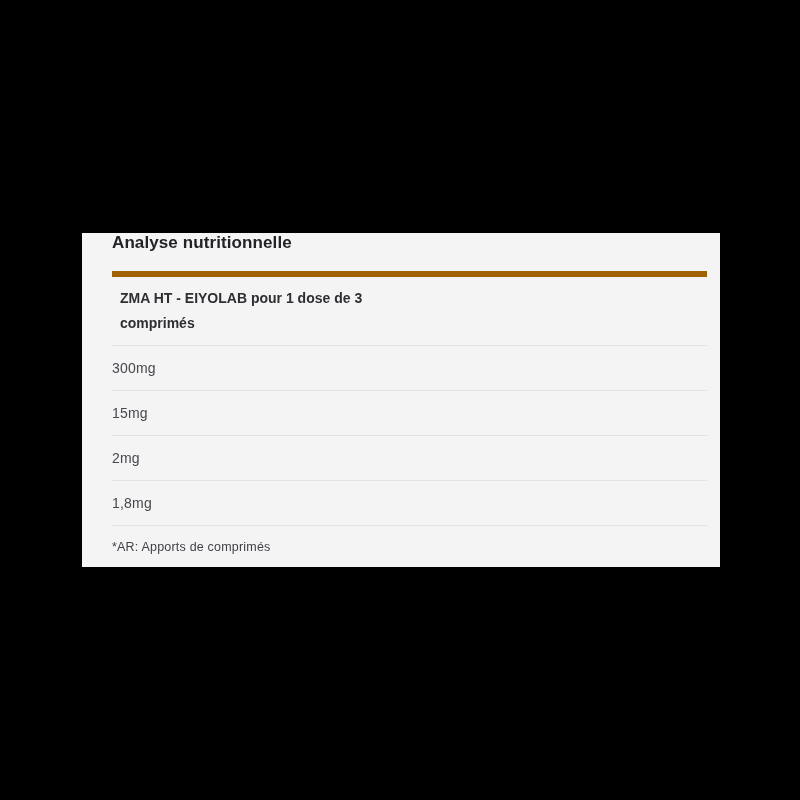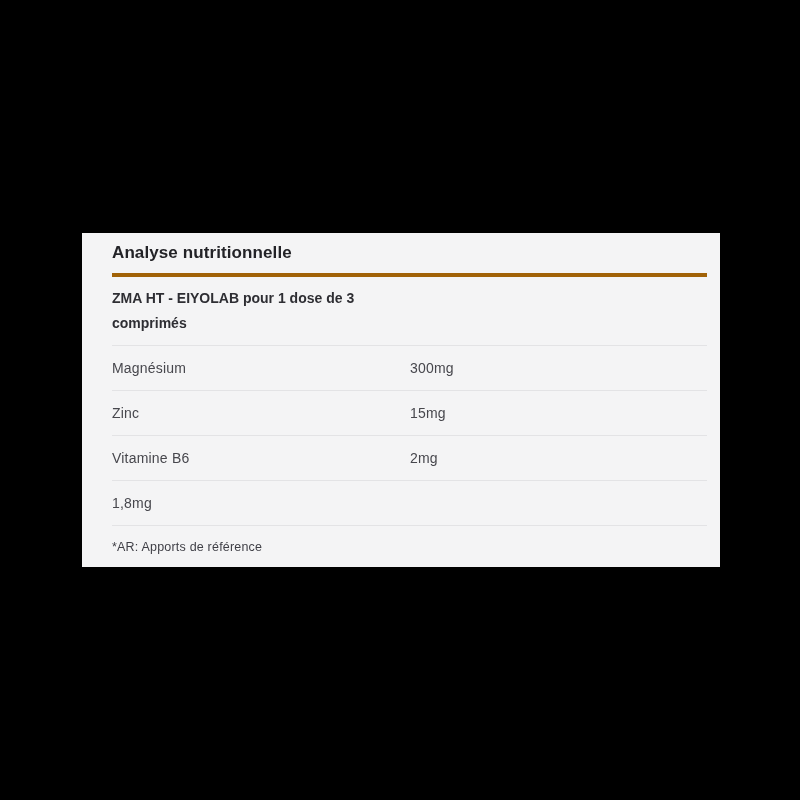--- a/index.html
+++ b/index.html
@@ -26,22 +26,22 @@
     height: 334px;
     background: #f4f4f5;
     box-sizing: border-box;
     padding: 0 13px 0 30px;
     display: flex;
     flex-direction: column;
   }
   .title-block {
     height: 44px;
     display: flex;
-    align-items: center;
-    border-bottom: 4px solid #a16207;
+    align-items: flex-start;
+    border-bottom: 6px solid #a16207;
     box-sizing: border-box;
   }
   .title-block h2 {
     margin: 0;
     font-size: 17px;
     font-weight: bold;
     color: #232327;
     letter-spacing: 0.1px;
   }
   .grid-row {
@@ -55,20 +55,21 @@
     height: 69px;
     border-bottom: 1px solid #e3e3e5;
     align-items: start;
     align-content: center;
   }
   .header-row .cell {
     font-size: 14px;
     font-weight: bold;
     color: #2e2e33;
     line-height: 25px;
+    margin-left: 8px;
   }
   .data-row {
     height: 45px;
     border-bottom: 1px solid #e3e3e5;
   }
   .data-row:nth-last-of-type(1) {
     height: 44px;
   }
   .data-row .cell {
     font-size: 14px;
@@ -96,40 +97,37 @@
     <div class="title-block">
       <h2>Analyse nutritionnelle</h2>
     </div>
 
     <div class="grid-row header-row">
       <div class="cell">ZMA HT - EIYOLAB pour 1 dose de 3 comprimés</div>
       <div class="cell"></div>
     </div>
 
     <div class="grid-row data-row">
-      <div class="cell">Magnésium</div>
       <div class="cell">300mg</div>
       <div class="cell"></div>
     </div>
 
     <div class="grid-row data-row">
-      <div class="cell">Zinc</div>
       <div class="cell">15mg</div>
       <div class="cell"></div>
     </div>
 
     <div class="grid-row data-row">
-      <div class="cell">Vitamine B6</div>
       <div class="cell">2mg</div>
       <div class="cell"></div>
     </div>
 
     <div class="grid-row data-row">
       <div class="cell">1,8mg</div>
       <div class="cell"></div>
     </div>
 
     <div class="footnote-block">
-      <span>*AR: Apports de référence</span>
+      <span>*AR: Apports de comprimés</span>
     </div>
 
   </div>
 </div>
 
 </body></html>

